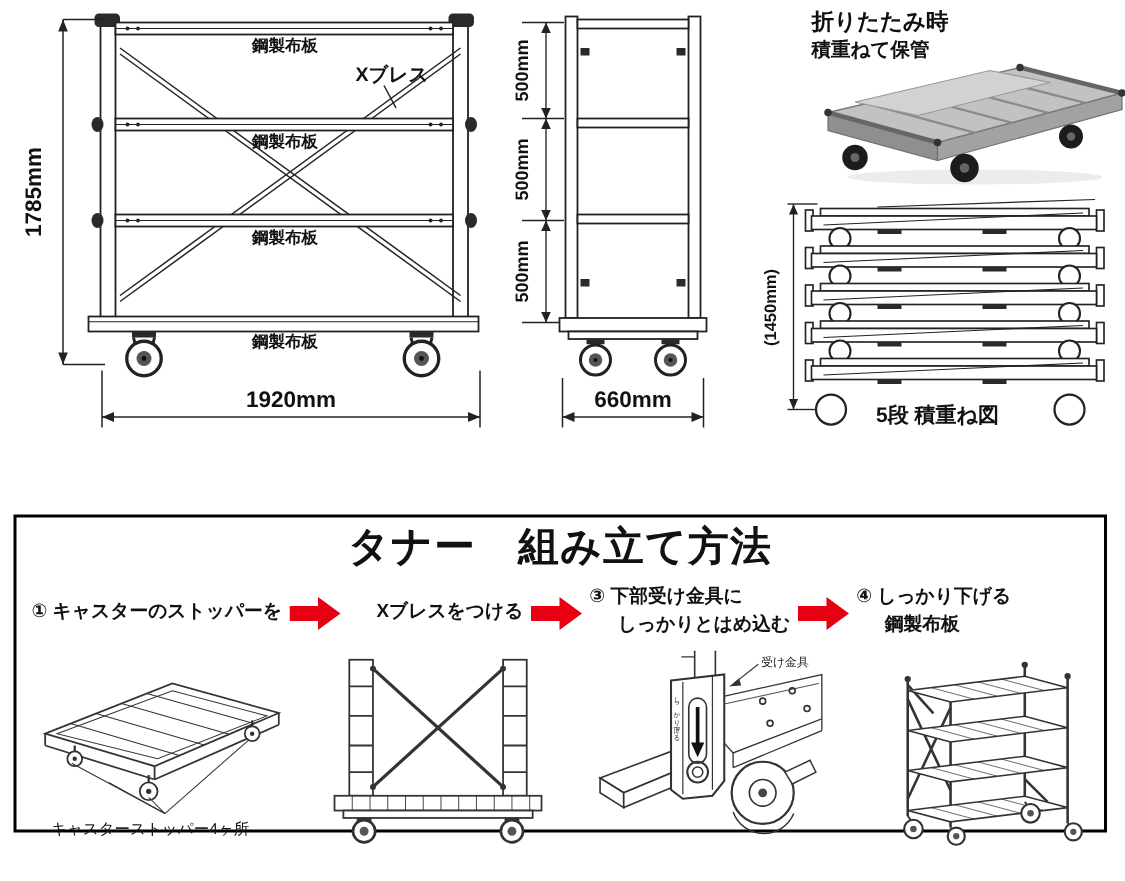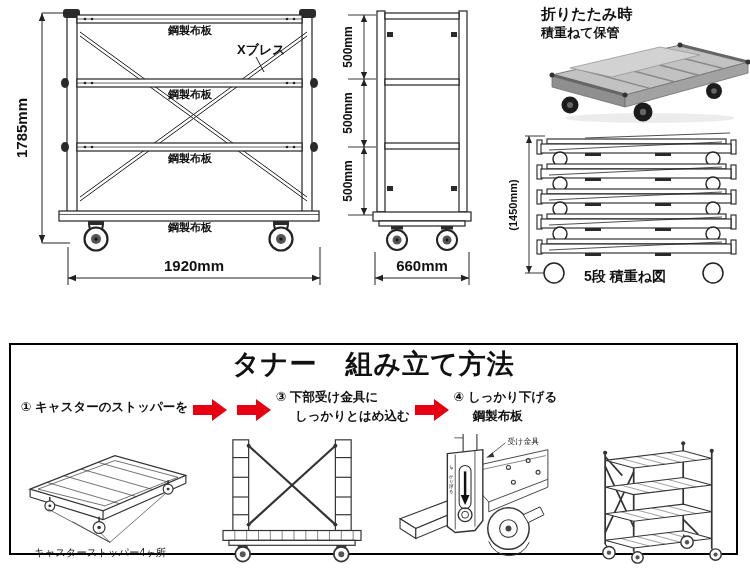--- a/index.html
+++ b/index.html
@@ -288,20 +288,21 @@
     <div class="step">
       <div class="l1"><span>①</span>
         <span>キャスターのストッパーを</span></div>
     </div>
     <div class="arrow-cell">
       <svg width="34" height="22" viewBox="0 0 34 22">
           <polygon points="0,6 19,6 19,0 34,11 19,22 19,16 0,16" fill="#e60012"></polygon>
         </svg>
     </div>
     <div class="step">
+      <div class="l2">Xブレスをつける</div>
     </div>
     <div class="arrow-cell">
       <svg width="34" height="22" viewBox="0 0 34 22">
           <polygon points="0,6 19,6 19,0 34,11 19,22 19,16 0,16" fill="#e60012"></polygon>
         </svg>
     </div>
     <div class="step">
       <div class="l1"><span>③</span>
         <span>下部受け金具に</span></div>
       <div class="l2">しっかりとはめ込む</div>

